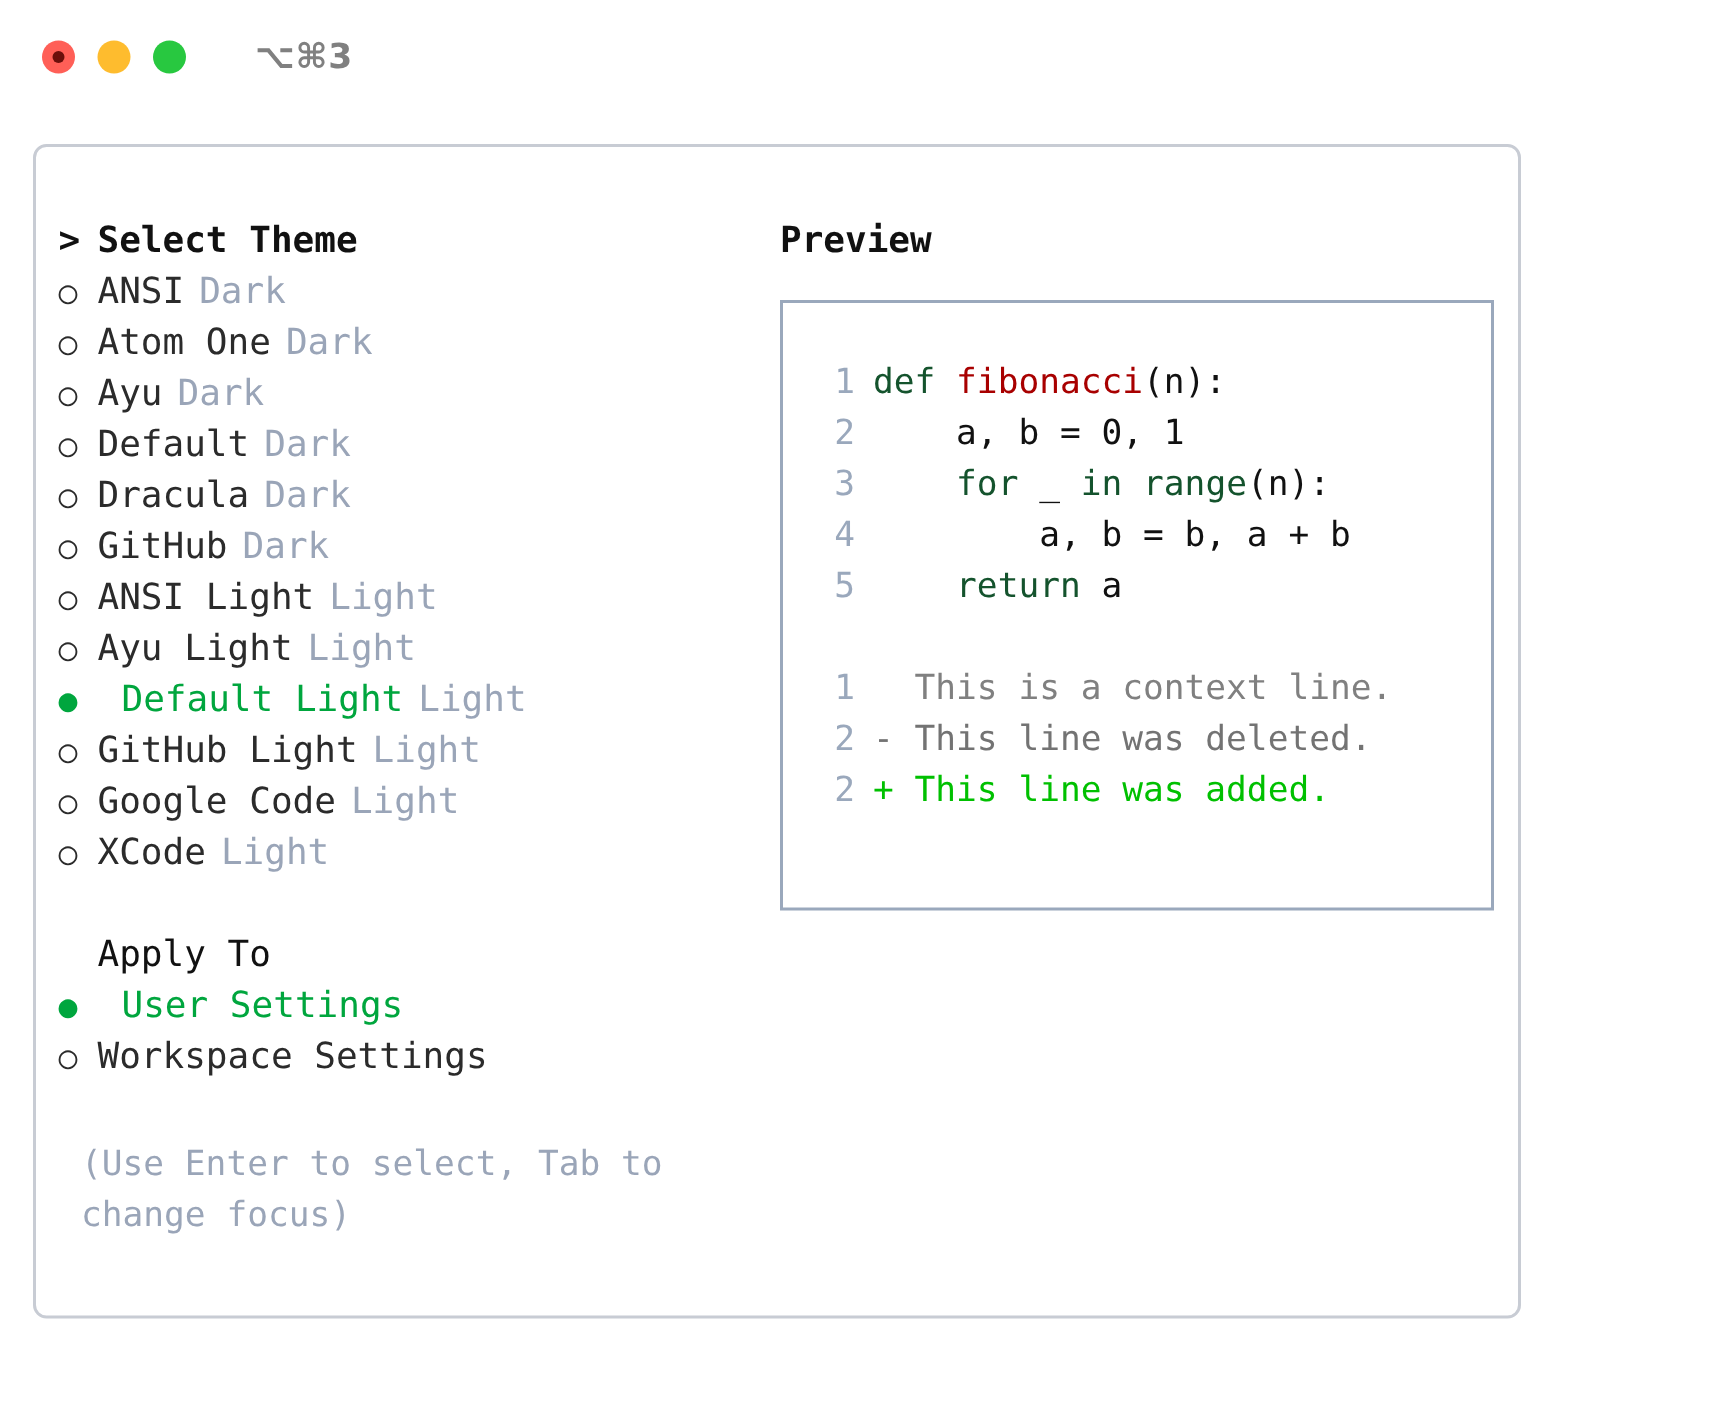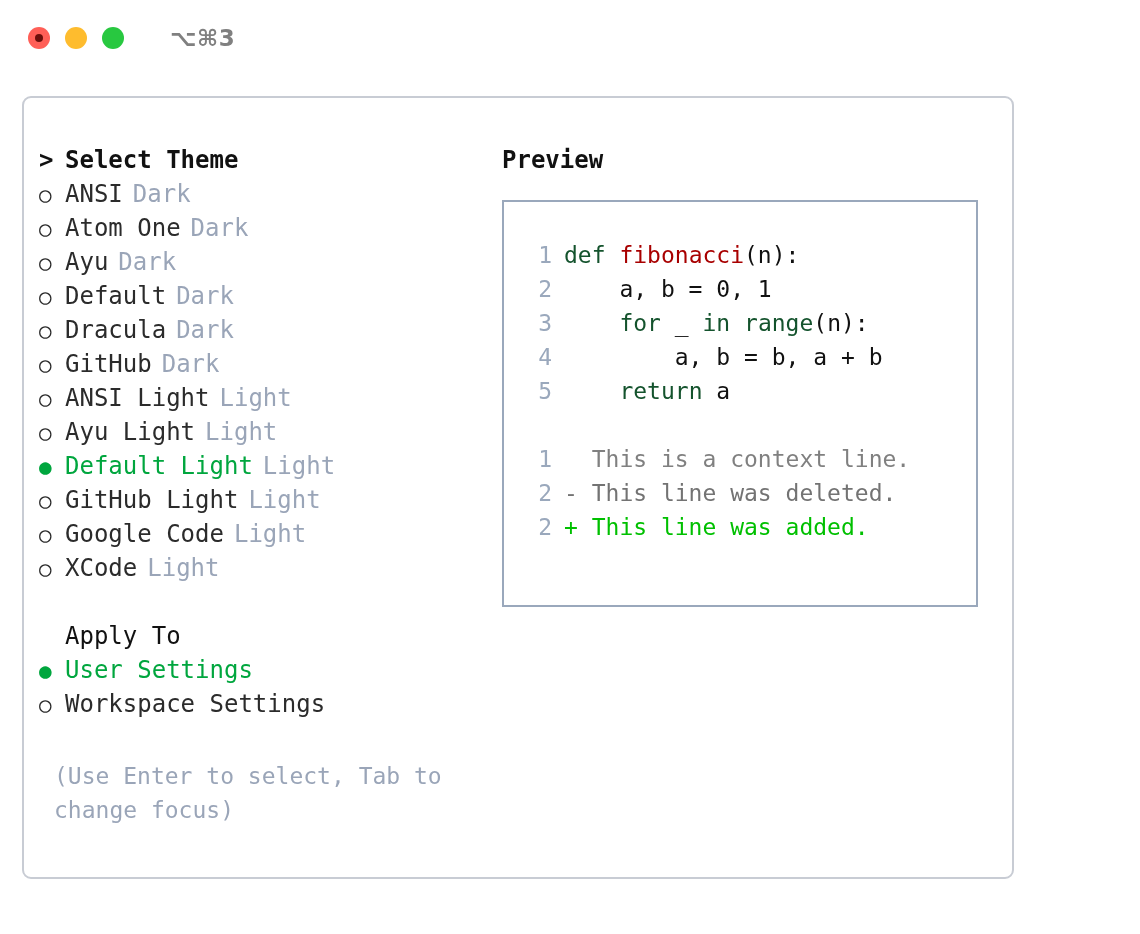--- a/index.html
+++ b/index.html
@@ -112,21 +112,21 @@
     flex: none;
     color: #111111;
     font-weight: bold;
   }
   .hdr {
     color: #111111;
     font-weight: bold;
     font-size: 24px;
   }
   .theme-name { color: #2b2b2b; }
-  .theme-name.sel { color: #00a63e; }
+  .theme-name.sel { color: #00a63e; margin-left: 16px; }
   .theme-mode {
     color: #9aa5b8;
     margin-left: 10px;
   }
   .apply-label {
     color: #111111;
     font-size: 24px;
   }
 
   #apply-section { margin-top: 34px; }
@@ -137,21 +137,21 @@
     top: 613px;
     width: 410px;
     color: #9aa5b8;
     font-size: 23px;
     line-height: 34px;
   }
 
   
   #right-col {
     position: absolute;
-    left: 478px;
+    left: 496px;
     top: 48px;
     width: 490px;
   }
   #preview-title {
     color: #111111;
     font-weight: bold;
     font-size: 24px;
     margin-bottom: 26px;
   }
   #preview-box {

